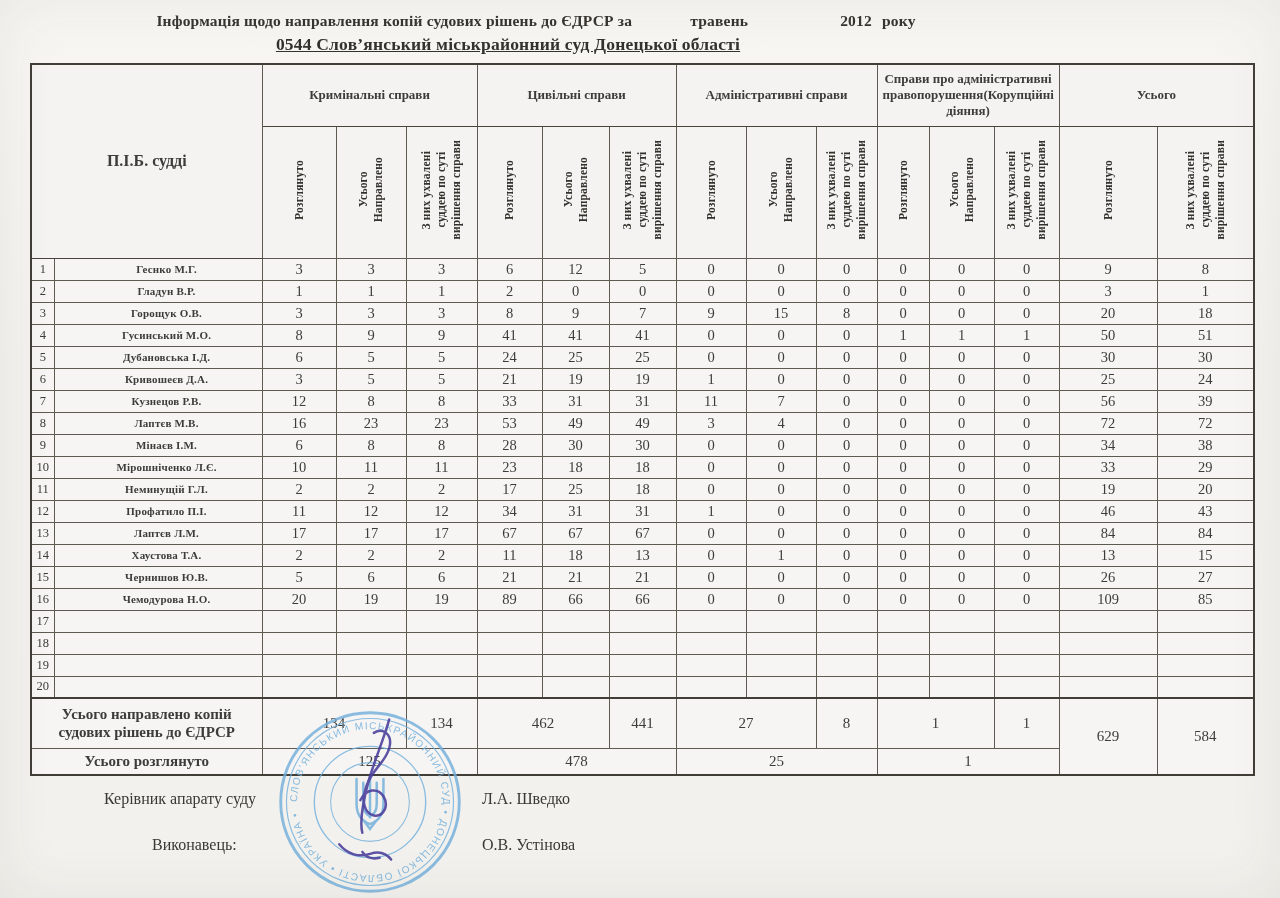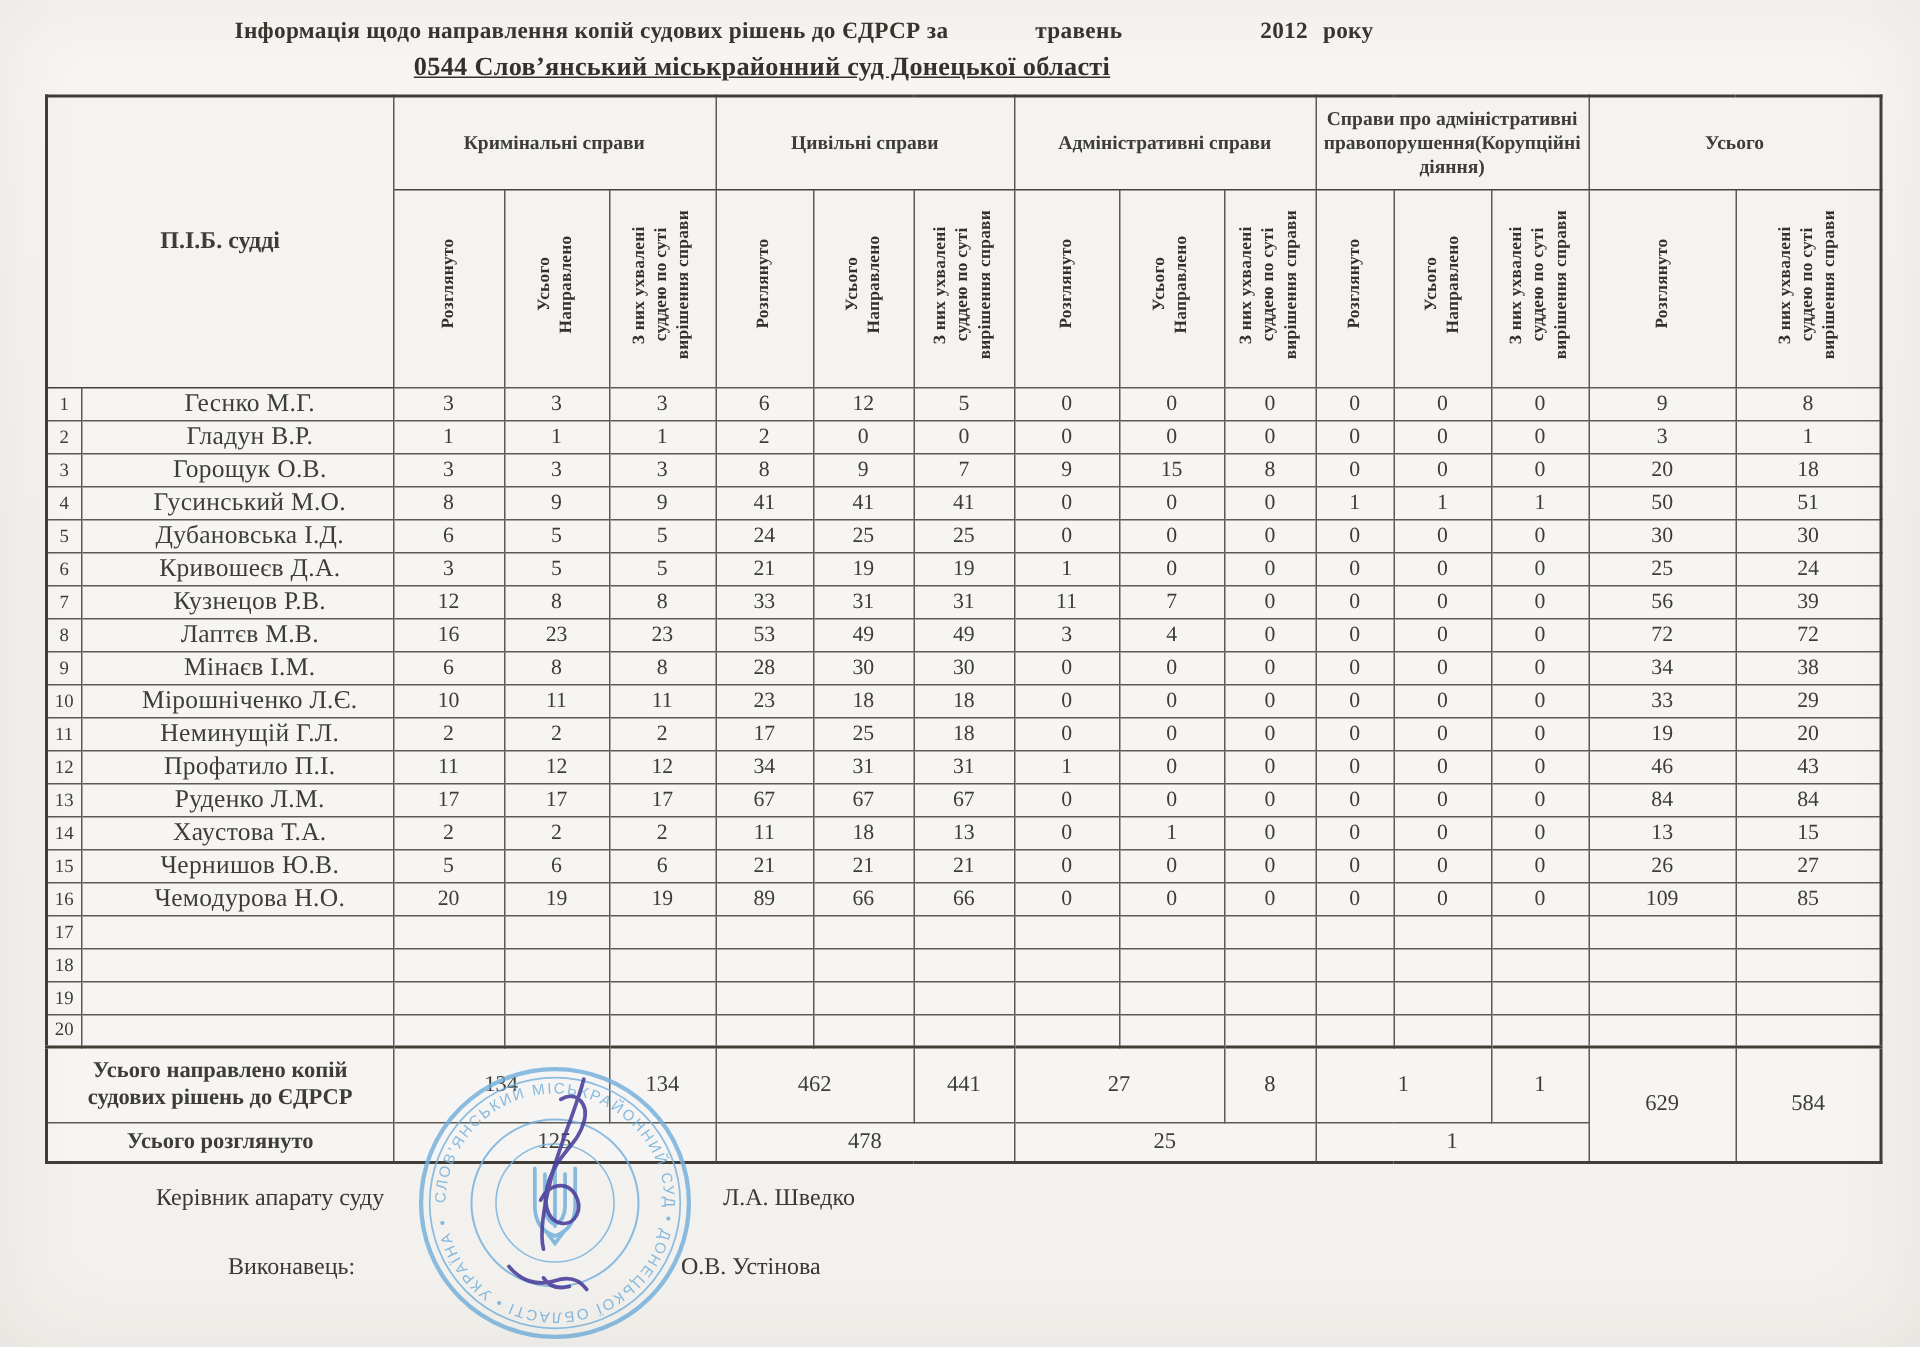--- a/index.html
+++ b/index.html
@@ -42,34 +42,34 @@
   .vtext {
     display:inline-block;
     writing-mode:vertical-rl; transform:rotate(180deg);
     white-space:pre-line; font-size:11.5px; line-height:1.3;
     font-weight:bold; color:#33312b; letter-spacing:.2px;
     max-height:128px;
   }
   tbody tr.data-row { height:22px; }
   tbody td { font-size:14.5px; padding:0 2px; }
   td.num-cell { font-size:12.5px; color:#45433d; }
-  td.name-cell { text-align:left; font-weight:normal; font-size:17px; padding-left:19px; color:#302e28; letter-spacing:.2px; }
+  td.name-cell { text-align:left; font-weight:bold; font-size:11px; padding-left:19px; color:#302e28; letter-spacing:.2px; }
   tr.totals-sent { height:50px; }
   tr.totals-sent td { border-top:2px solid #403e36; font-size:15px; }
   tr.totals-reviewed { height:27px;padding-left:48px; }
   tr.totals-reviewed td { font-size:15px; }
   td.totals-label { font-weight:bold; font-size:14px; line-height:1.25; color:#302e28; padding:1px 4px; }
   td.grand-cell { font-size:15px; }
 
   .footerblock { position:absolute; left:0; top:780px; width:1280px; font-size:16px; color:#3a3833; }
   .footer-row { position:absolute; white-space:nowrap; }
   .f-chief-label   { left:104px; top:10px; }
   .f-chief-name    { left:482px; top:10px; }
   .f-exec-label    { left:152px; top:56px; }
-  .f-exec-name     { left:454px; top:56px;font-family:Liberation Serif, serif; }
+  .f-exec-name     { left:482px; top:56px;font-family:Liberation Serif, serif; }
 
   .stamp-wrap { position:absolute; left:272px; top:706px; width:196px; height:192px; z-index:30; pointer-events:none; }
   .stamp-wrap svg { width:100%; height:100%; }
 </style>
 </head>
 <body>
 
 <div class="scan-vignette"></div>
 
 <div class="titleblock">
@@ -356,21 +356,21 @@
         <td class="val-cell">0</td>
         <td class="val-cell">0</td>
         <td class="val-cell gs">0</td>
         <td class="val-cell">0</td>
         <td class="val-cell">0</td>
         <td class="val-cell gs">46</td>
         <td class="val-cell">43</td>
       </tr>
       <tr class="data-row">
         <td class="num-cell">13</td>
-        <td class="name-cell">Руденко Л.М.</td>
+        <td class="name-cell">Лаптєв Л.М.</td>
         <td class="val-cell gs">17</td>
         <td class="val-cell">17</td>
         <td class="val-cell">17</td>
         <td class="val-cell gs">67</td>
         <td class="val-cell">67</td>
         <td class="val-cell">67</td>
         <td class="val-cell gs">0</td>
         <td class="val-cell">0</td>
         <td class="val-cell">0</td>
         <td class="val-cell gs">0</td>

